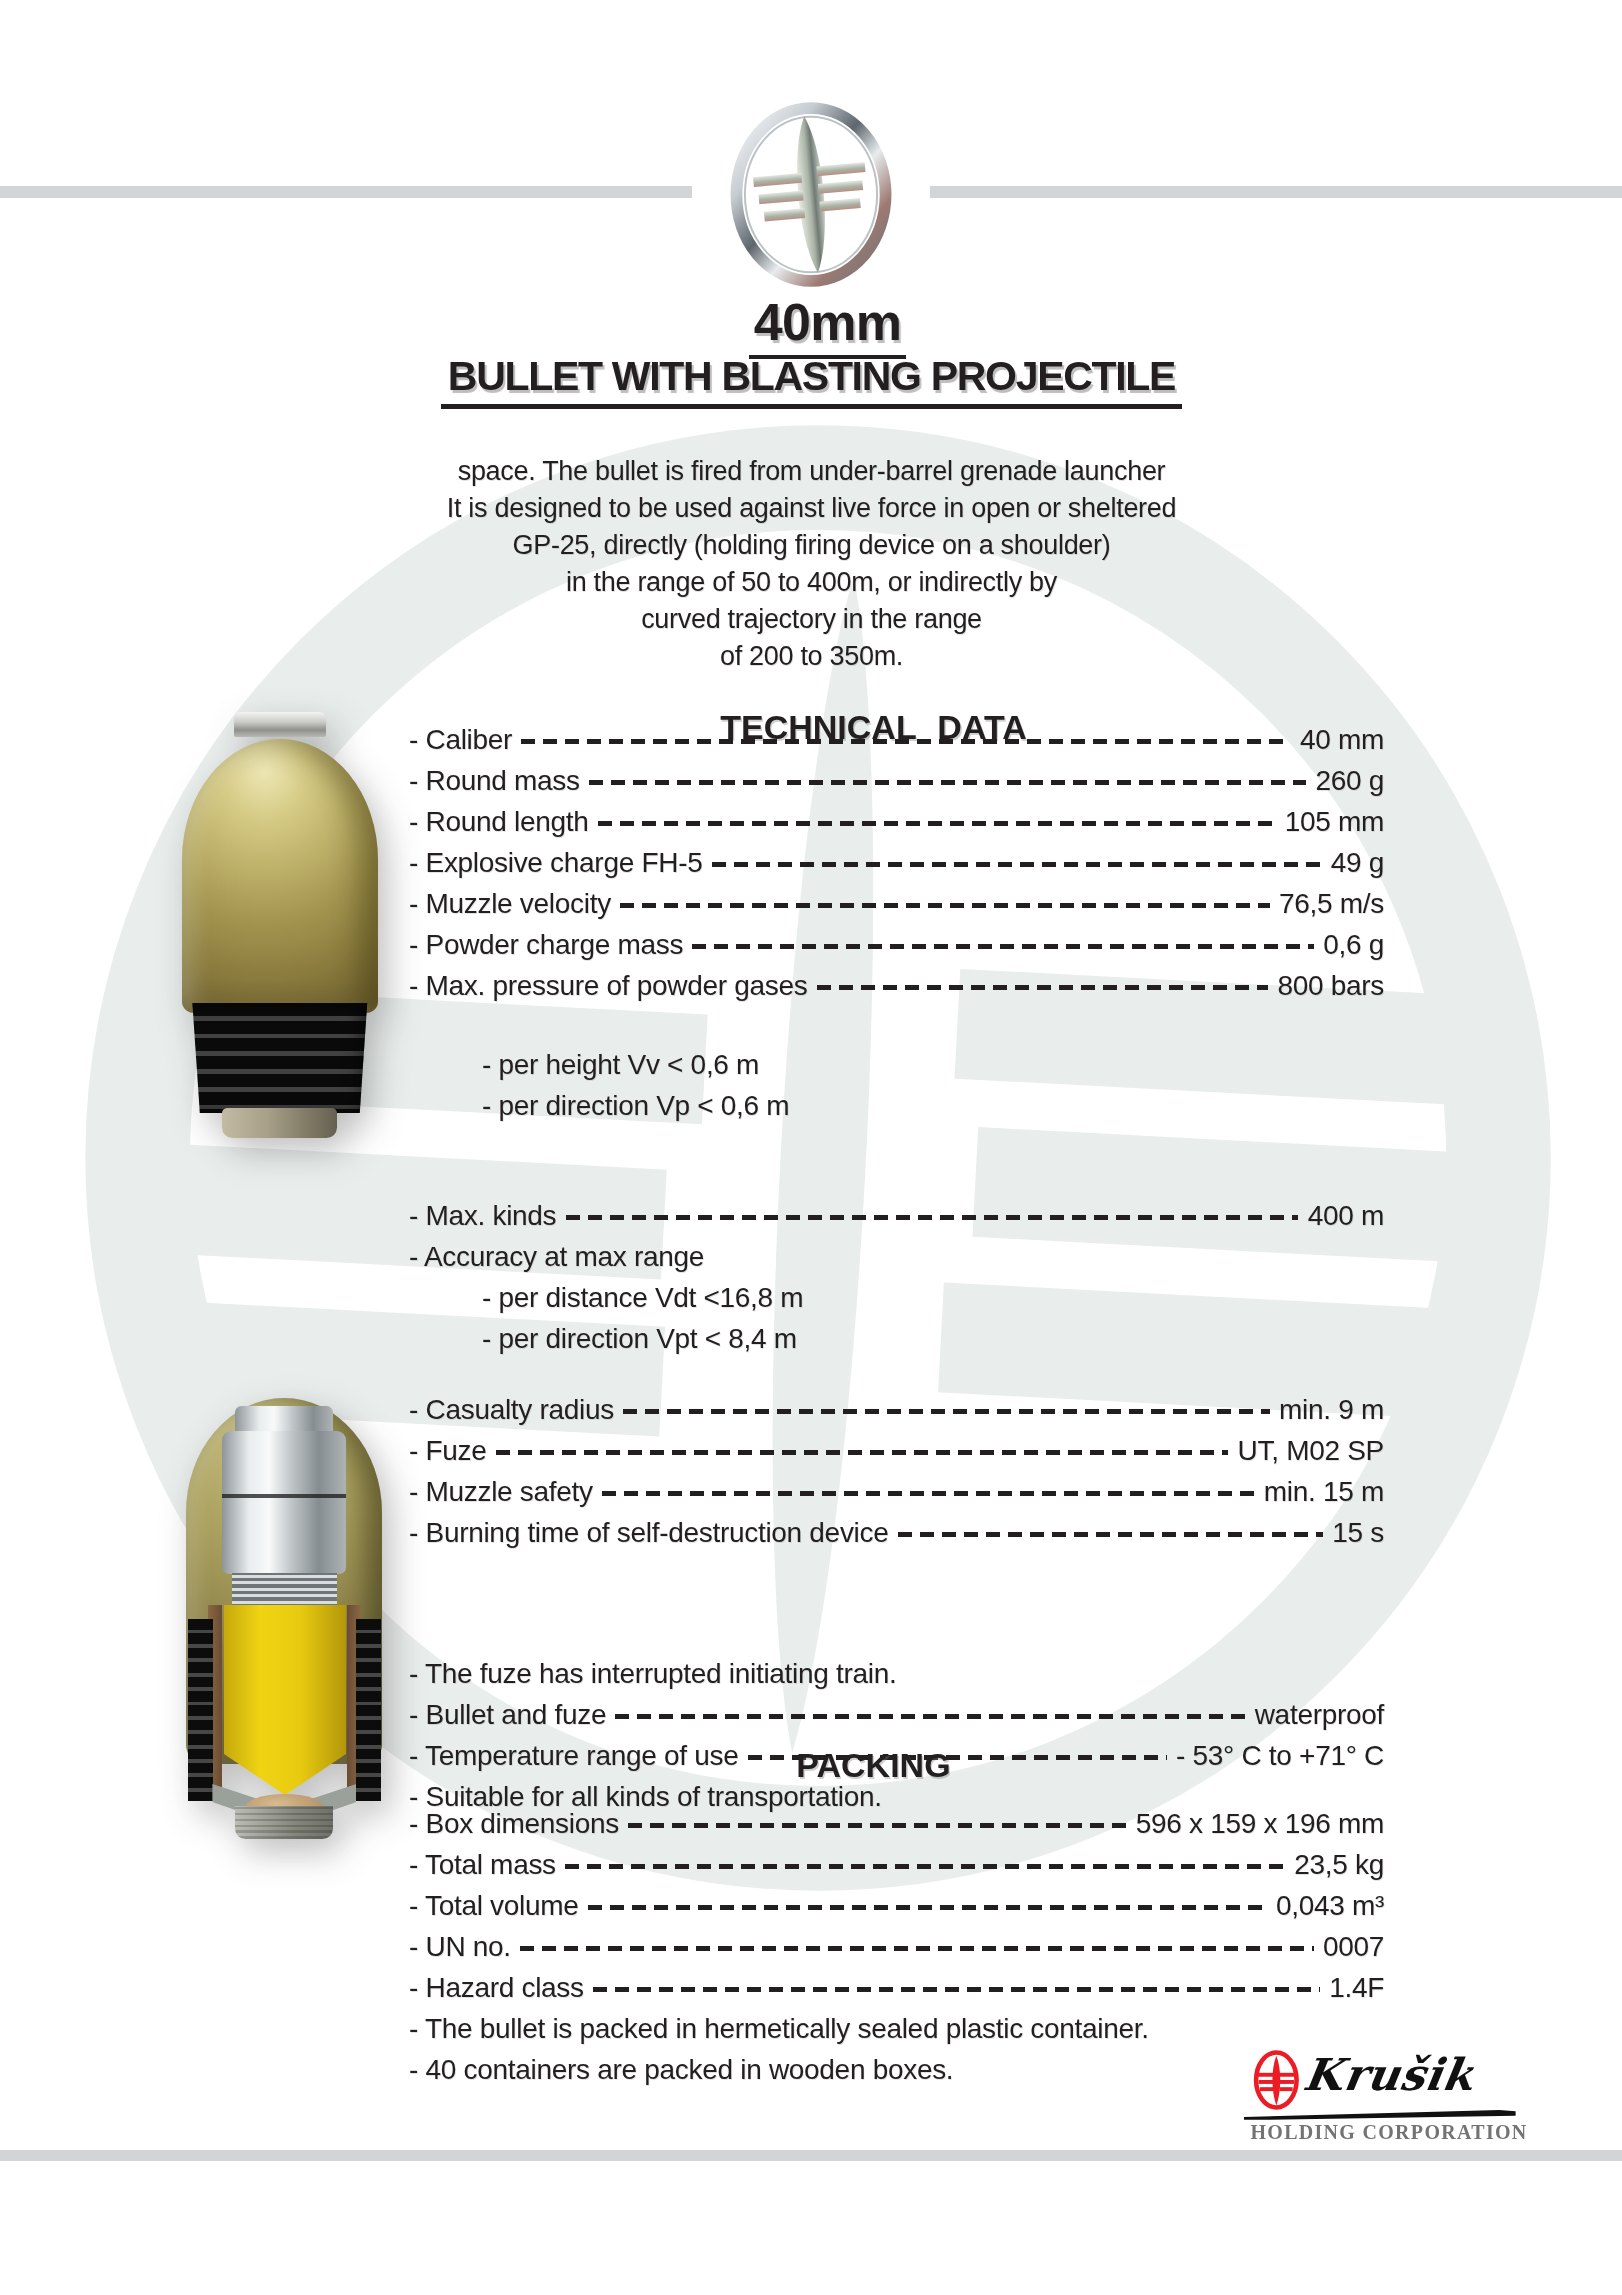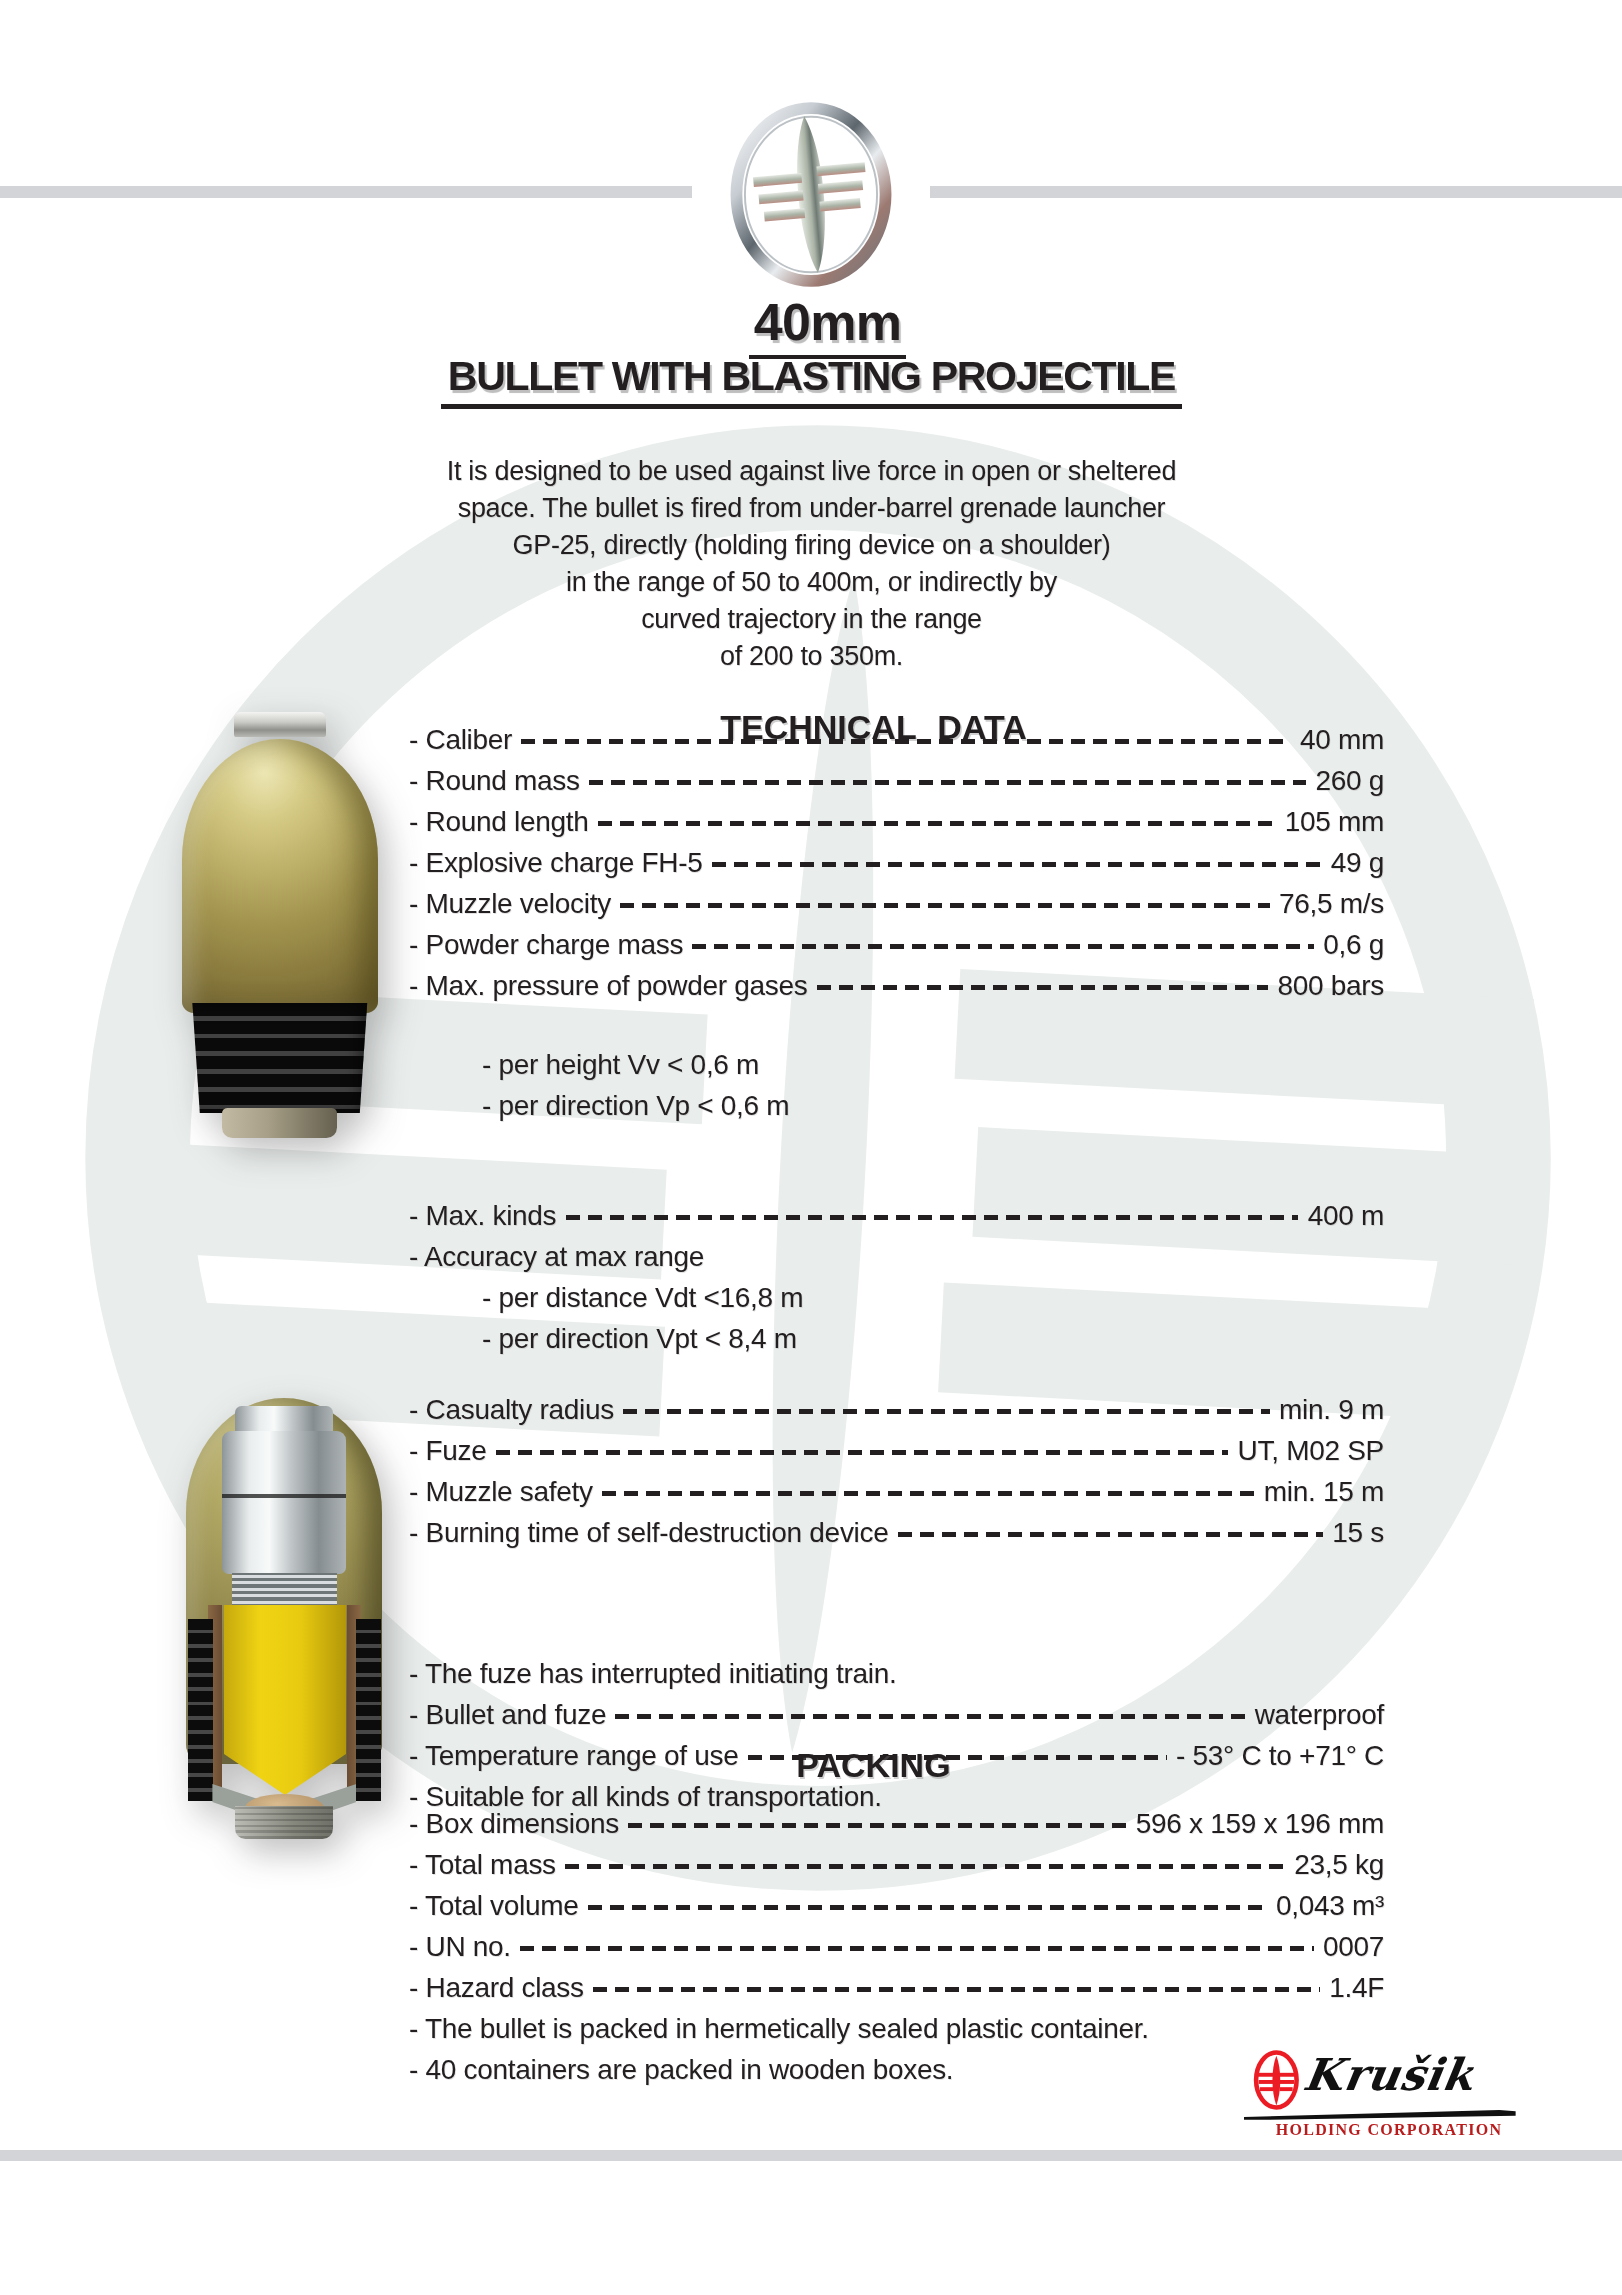--- a/index.html
+++ b/index.html
@@ -93,21 +93,21 @@
     background:repeating-linear-gradient(0deg,rgba(0,0,0,.18) 0 2.6px,transparent 2.6px 5.9px),
       linear-gradient(90deg,#bbbdb5,#86887e 60%,#6f7168);}
   
   .footer-brand{position:absolute;left:1241px;top:2048px;width:296px;height:98px;z-index:3;}
   .footer-brand *{position:absolute;}
   .fb-script{left:67px;top:1.3px;font-family:"DejaVu Serif",serif;font-style:italic;font-weight:bold;
     font-size:44px;letter-spacing:0.7px;transform:skewX(-12deg);color:#111111;}
   .fb-swoosh{left:2.6px;top:62px;width:272px;height:9.8px;background:#111111;
     clip-path:polygon(0 100%,0 72%,94% 0,100% 14%,100% 58%,7% 100%);}
   .fb-sub{left:0;top:73px;width:296px;text-align:center;font-family:"Liberation Serif",serif;
-    font-weight:bold;font-size:16px;letter-spacing:1.3px;color:#b91c1c;}
+    font-weight:bold;font-size:20px;letter-spacing:1.3px;color:#737373;}
 </style>
 </head>
 <body>
 
 <div id="page">
 
   <svg class="watermark" width="1623" height="2295" viewBox="0 0 2480 3508">
     <circle cx="1250" cy="1770" r="1040" fill="none" stroke="#e9edec" stroke-width="160"></circle>
     <g fill="#e9edec" transform="rotate(3 1250 1770)">
       <path d="M1258 880 C1345 1230 1345 2330 1258 2680 C1171 2330 1171 1230 1258 880 Z"></path>
@@ -163,22 +163,22 @@
   </div>
 
   <div class="title-wrap title1-wrap">
     <span class="title1">40mm</span>
   </div>
   <div class="title-wrap title2-wrap">
     <span class="title2">BULLET WITH BLASTING PROJECTILE</span>
   </div>
 
   <div class="description">
+      <div class="text-line">space. The bullet is fired from under-barrel grenade launcher</div>
       <div class="text-line">It is designed to be used against live force in open or sheltered</div>
-      <div class="text-line">space. The bullet is fired from under-barrel grenade launcher</div>
       <div class="text-line">GP-25, directly (holding firing device on a shoulder)</div>
       <div class="text-line">in the range of 50 to 400m, or indirectly by</div>
       <div class="text-line">curved trajectory in the range</div>
       <div class="text-line">of 200 to 350m.</div>
     </div>
 
   <div class="photo photo1">
     <div class="p1-cap"></div>
     <div class="p1-capring"></div>
     <div class="p1-body"></div>

